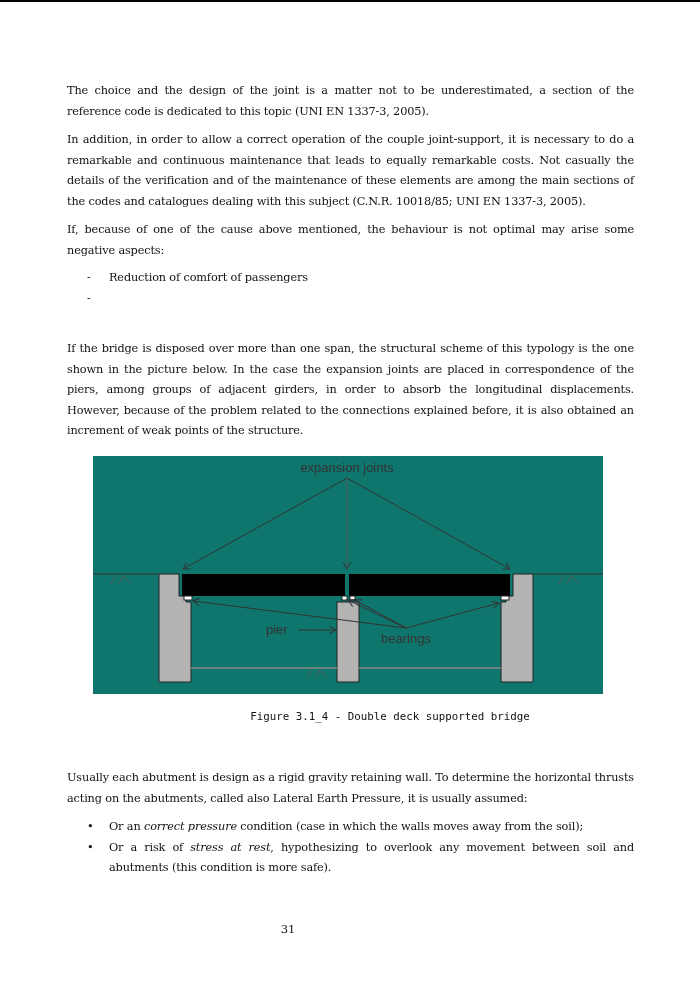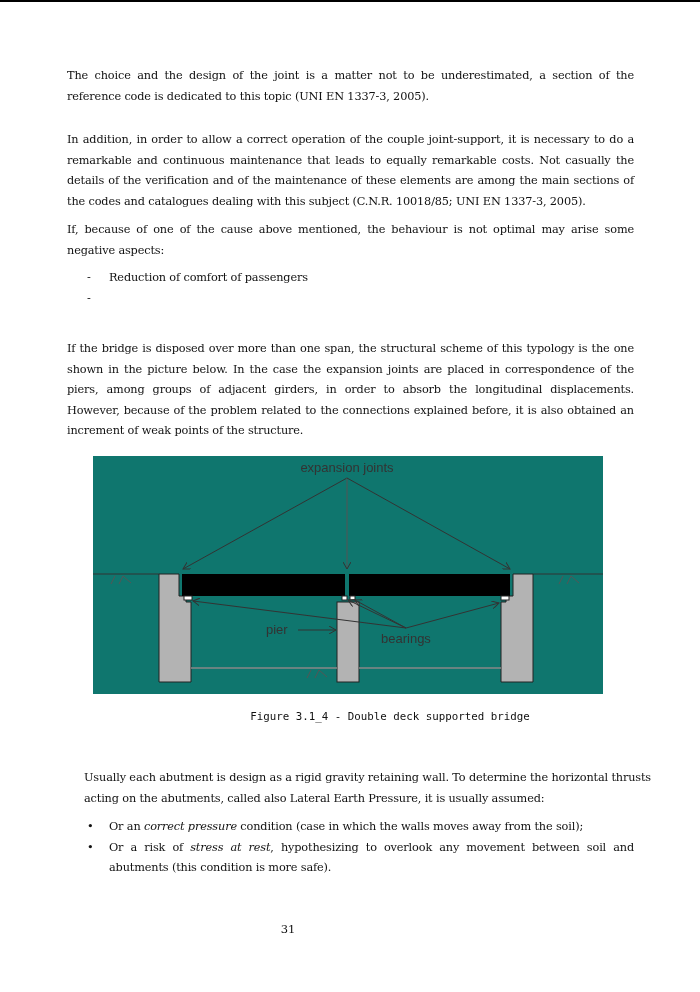--- a/index.html
+++ b/index.html
@@ -19,21 +19,21 @@
              font-family: "DejaVu Sans Mono", "Liberation Mono", monospace; font-size: 10.8px; color: #111; padding-left: 40px; }
   .page-number { position: absolute; left: 0; width: 576px; top: 922px; text-align: center;
                  font-size: 11.5px; font-family: "DejaVu Serif", serif; }
   em { font-style: italic; }
 </style>
 </head>
 <body>
 
 <div class="topline"></div>
 
-<p class="para" style="top:66px;">The choice and the design of the joint is a matter not to be underestimated, a section of the reference code is dedicated to this topic (UNI EN 1337-3, 2005).</p>
+<p class="para" style="top:81px;">The choice and the design of the joint is a matter not to be underestimated, a section of the reference code is dedicated to this topic (UNI EN 1337-3, 2005).</p>
 
 <p class="para" style="top:130px;">In addition, in order to allow a correct operation of the couple joint-support, it is necessary to do a remarkable and continuous maintenance that leads to equally remarkable costs. Not casually the details of the verification and of the maintenance of these elements are among the main sections of the codes and catalogues dealing with this subject (C.N.R. 10018/85; UNI EN 1337-3, 2005).</p>
 
 <p class="para" style="top:220px;">If, because of one of the cause above mentioned, the behaviour is not optimal may arise some negative aspects:</p>
 
 <ul class="list" style="top:268px;">
   <li>
     <span class="marker">-</span>
     <span>Reduction of comfort of passengers</span>
   </li>
@@ -98,21 +98,21 @@
     <line x1="313" y1="172" x2="262" y2="144" stroke="#333" stroke-width="1" marker-end="url(#arr)"></line>
     <line x1="313" y1="172" x2="406" y2="147" stroke="#333" stroke-width="1" marker-end="url(#arr)"></line>
 
     <text class="fig-text" x="173" y="178">pier</text>
     <line x1="205" y1="174" x2="243" y2="174" stroke="#333" stroke-width="1" marker-end="url(#arr)"></line>
   </svg>
 </div>
 
 <div class="caption">Figure 3.1_4 - Double deck supported bridge</div>
 
-<p class="para" style="top:768px;margin-left:17px;">Usually each abutment is design as a rigid gravity retaining wall. To determine the horizontal thrusts acting on the abutments, called also Lateral Earth Pressure, it is usually assumed:</p>
+<p class="para" style="top:768px;">Usually each abutment is design as a rigid gravity retaining wall. To determine the horizontal thrusts acting on the abutments, called also Lateral Earth Pressure, it is usually assumed:</p>
 
 <ul class="list" style="top:817px;">
   <li>
     <span class="marker">•</span>
     <span>Or an </span><em>correct pressure</em><span> condition (case in which the walls moves away from the soil);</span>
   </li>
   <li>
     <span class="marker">•</span>
     <span>Or a risk of </span><em>stress at rest</em><span>, hypothesizing to overlook any movement between soil and abutments (this condition is more safe).</span>
   </li>

